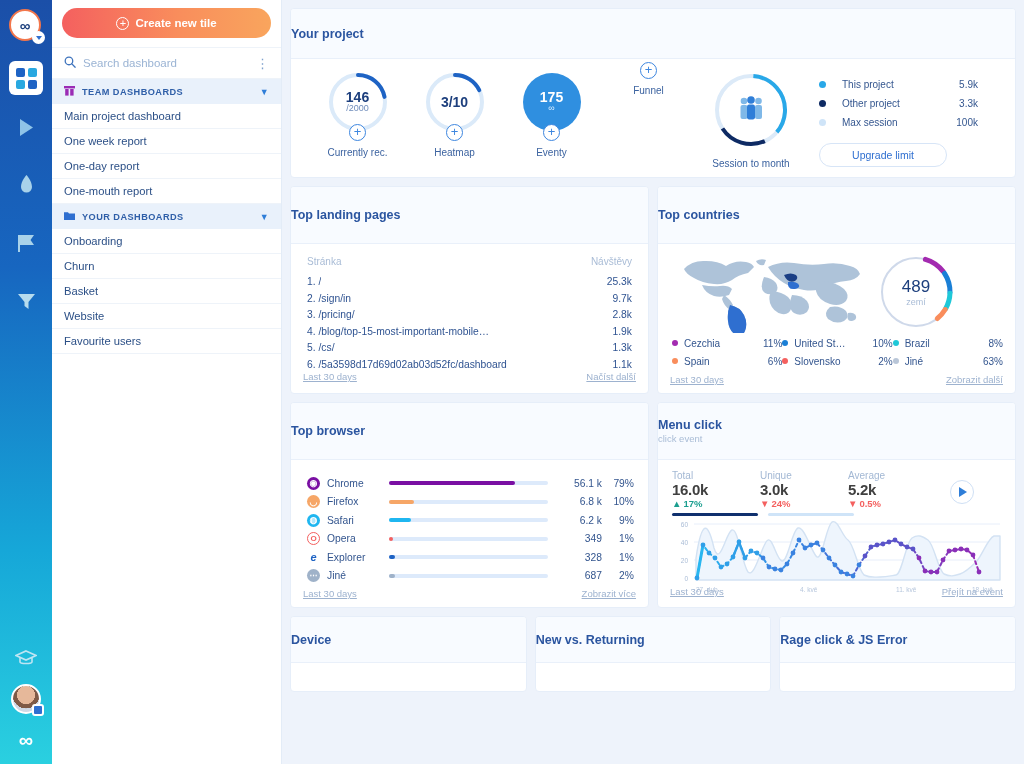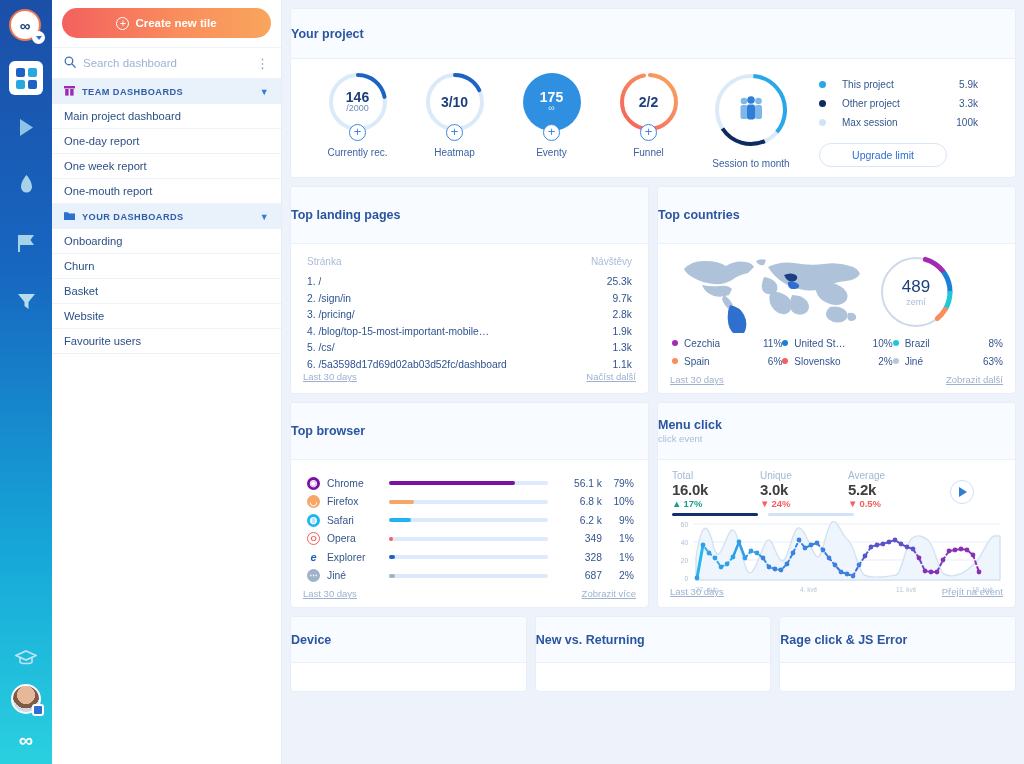--- a/index.html
+++ b/index.html
@@ -299,24 +299,24 @@
           <rect x="6.2" y="3" width="3.4" height="6.6" fill="#9b2bb5"></rect>
         </svg>
       </span>
       <span>TEAM DASHBOARDS</span>
       <span class="caret">▼</span>
     </div>
     <div class="dash-item">
       <span>Main project dashboard</span>
     </div>
     <div class="dash-item">
+      <span>One week report</span>
+    </div>
+    <div class="dash-item">
       <span>One-day report</span>
-    </div>
-    <div class="dash-item">
-      <span>One week report</span>
     </div>
     <div class="dash-item">
       <span>One-mouth report</span>
     </div>
 
     <div class="group-head">
       <span>
         <svg width="11" height="9" viewBox="0 0 11 9">
           <path d="M0 1.2 h4 l1 1.2 h6 V9 H0 Z" fill="#2f6fd0"></path>
         </svg>
@@ -386,34 +386,20 @@
             <div class="ring-val">
               <span class="ring-num on-blue">175</span>
               <span class="ring-den on-blue">∞</span>
             </div>
           </div>
           <div class="plus-btn">+</div>
           <div class="metric-label">Eventy</div>
         </div>
 
         <div class="metric">
-          <div class="ring-wrap">
-            <svg width="62" height="62" viewBox="0 0 62 62">
-              <defs>
-                <linearGradient id="gradFunnel" x1="0" y1="0" x2="1" y2="1">
-                  <stop offset="0%" stop-color="#f4605f"></stop>
-                    <stop offset="100%" stop-color="#f9a55d"></stop>
-                </linearGradient>
-              </defs>
-              <circle cx="31" cy="31" r="27" fill="none" stroke="url(#gradFunnel)" stroke-width="4" stroke-linecap="round" stroke-dasharray="163 7" transform="rotate(-88 31 31)"></circle>
-            </svg>
-            <div class="ring-val">
-              <span class="ring-num">2/2</span>
-            </div>
-          </div>
           <div class="plus-btn">+</div>
           <div class="metric-label">Funnel</div>
         </div>
 
         <div class="metric" style="width:108px;">
           <div class="sess-wrap">
             <svg width="78" height="78" viewBox="0 0 78 78">
               <circle cx="39" cy="39" r="34" fill="none" stroke="#dceaf8" stroke-width="4"></circle>
               <circle cx="39" cy="39" r="34" fill="none" stroke="#29a8e8" stroke-width="4" stroke-dasharray="75 139" transform="rotate(-86 39 39)"></circle>
               <circle cx="39" cy="39" r="34" fill="none" stroke="#0e2a63" stroke-width="4" stroke-dasharray="48 166" transform="rotate(66 39 39)"></circle>

